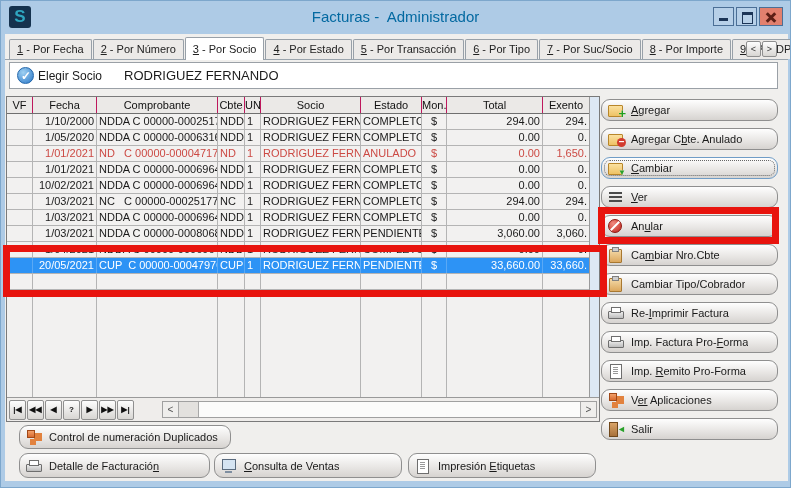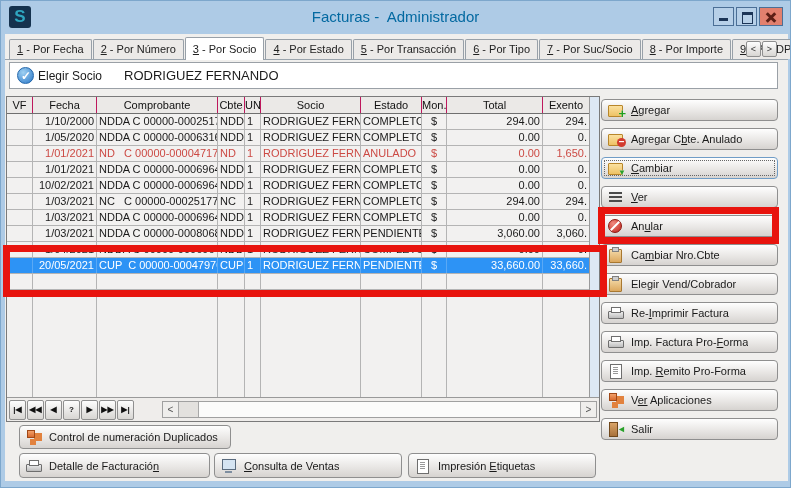--- a/index.html
+++ b/index.html
@@ -52,21 +52,21 @@
   
   .gnav{position:absolute;left:0;bottom:0;width:592px;height:24px;background:#efedeb;border-top:1px solid #9a9a9a;display:flex;align-items:center;}
   .vcr{display:flex;margin-left:2px;}
   .vcrb{width:17px;height:20px;margin-right:1px;border:1px solid #8f8f8f;background:linear-gradient(#fdfdfd,#d8d6d3);font-size:8px;font-weight:bold;text-align:center;line-height:18px;color:#111;border-radius:2px;}
   .hscroll{position:absolute;left:155px;right:2px;top:3px;height:17px;border:1px solid #a0a0a0;background:#fbfbfa;display:flex;}
   .hs-arrow{flex:none;width:16px;height:15px;background:#efeeec;border-right:1px solid #a8a8a8;font-size:10px;line-height:15px;text-align:center;color:#555;}
   .hs-arrow.r{border-right:none;border-left:1px solid #a8a8a8;}
   .hs-thumb{flex:none;width:20px;height:15px;background:#e3e1de;border-right:1px solid #a8a8a8;}
   .hs-track{flex:1;}
   
-  .btn{display:flex;align-items:center;padding:0 6px;height:22px;border:1px solid #8f8f8f;border-radius:4px;background:linear-gradient(#fefefe,#e9e7e5 55%,#d6d3d0);font-size:11px;color:#1a1a1a;white-space:nowrap;overflow:hidden;}
+  .btn{display:flex;align-items:center;padding:0 6px;height:22px;border:1px solid #8f8f8f;border-radius:9px;background:linear-gradient(#fefefe,#e9e7e5 55%,#d6d3d0);font-size:11px;color:#1a1a1a;white-space:nowrap;overflow:hidden;}
   .btn .blab{overflow:hidden;white-space:nowrap;}
   .btn.focused{border-color:#6f9cc6;outline:1px dotted #666;outline-offset:-4px;}
   .sidestack{position:absolute;left:596px;top:65px;width:177px;display:flex;flex-direction:column;gap:7px;}
   .footer-top{position:absolute;left:14px;top:391px;width:212px;height:24px;}
   .footer-row .btn,.footer-top .btn{height:100%;width:100%;}
   .fb1{position:absolute;left:14px;top:419px;width:191px;height:25px;}
   .fb2{position:absolute;left:209px;top:419px;width:188px;height:25px;}
   .fb3{position:absolute;left:403px;top:419px;width:188px;height:25px;}
   
   .ic{flex:none;display:inline-block;width:16px;height:14px;position:relative;margin-right:7px;}
@@ -331,21 +331,21 @@
         <div class="btn">
           <span class="ic ic-no"></span>
           <span class="blab">An<u>u</u>lar</span>
         </div>
         <div class="btn">
           <span class="ic ic-clipboard"></span>
           <span class="blab">Ca<u>m</u>biar Nro.Cbte</span>
         </div>
         <div class="btn">
           <span class="ic ic-clipboard"></span>
-          <span class="blab">Elegir Vend/Cobrador</span>
+          <span class="blab">Cambiar Tipo/Cobrador</span>
         </div>
         <div class="btn">
           <span class="ic ic-printer"></span>
           <span class="blab">Re-<u>I</u>mprimir Factura</span>
         </div>
         <div class="btn">
           <span class="ic ic-printer"></span>
           <span class="blab">Imp. Factura Pro-<u>F</u>orma</span>
         </div>
         <div class="btn">

